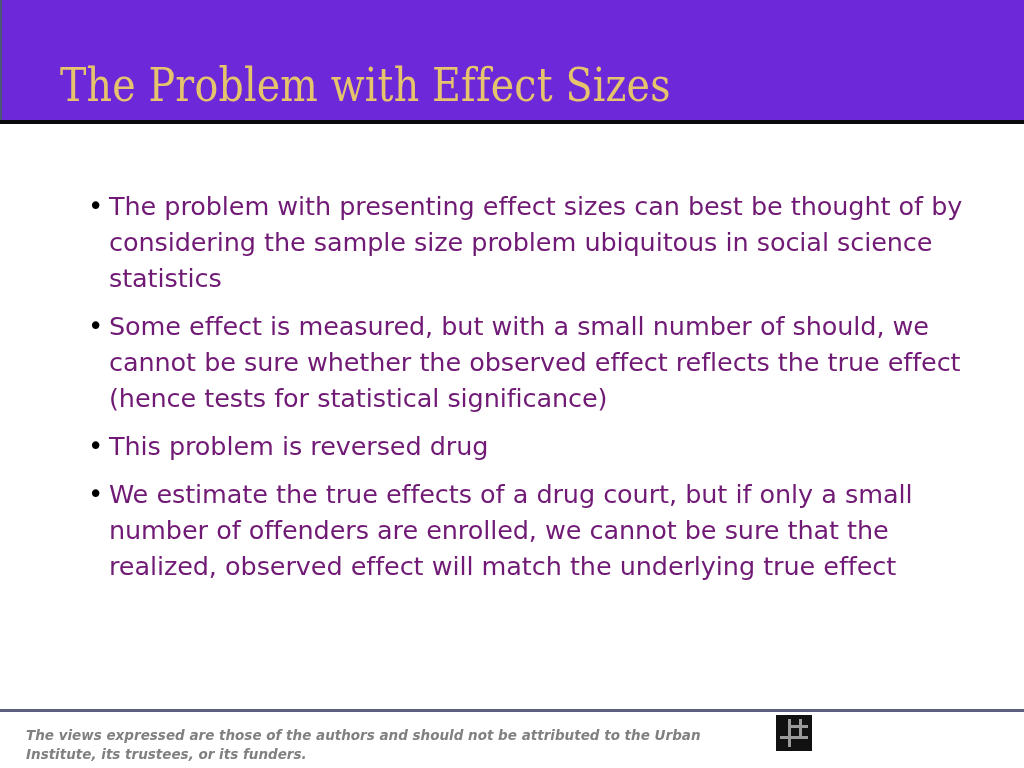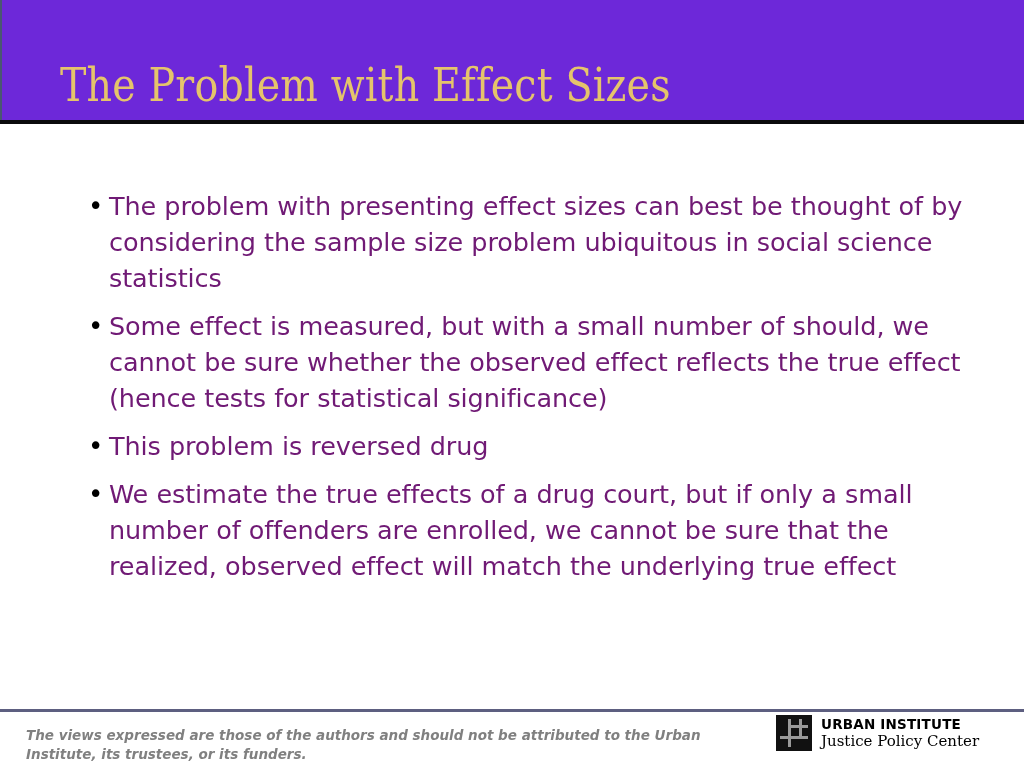--- a/index.html
+++ b/index.html
@@ -203,17 +203,13 @@
   <div id="disclaimer">The views expressed are those of the authors and should not be attributed to the Urban Institute, its trustees, or its funders.</div>
 </div>
 
 <div id="logo">
   <div id="logo-mark">
     <div class="pane-v v1"></div>
     <div class="pane-v v2"></div>
     <div class="pane-h h1"></div>
     <div class="pane-h h2"></div>
   </div>
-  <div id="logo-text">
-    <div id="logo-name">URBAN INSTITUTE</div>
-    <div id="logo-sub">Justice Policy Center</div>
-  </div>
 </div>
 
 </body></html>

